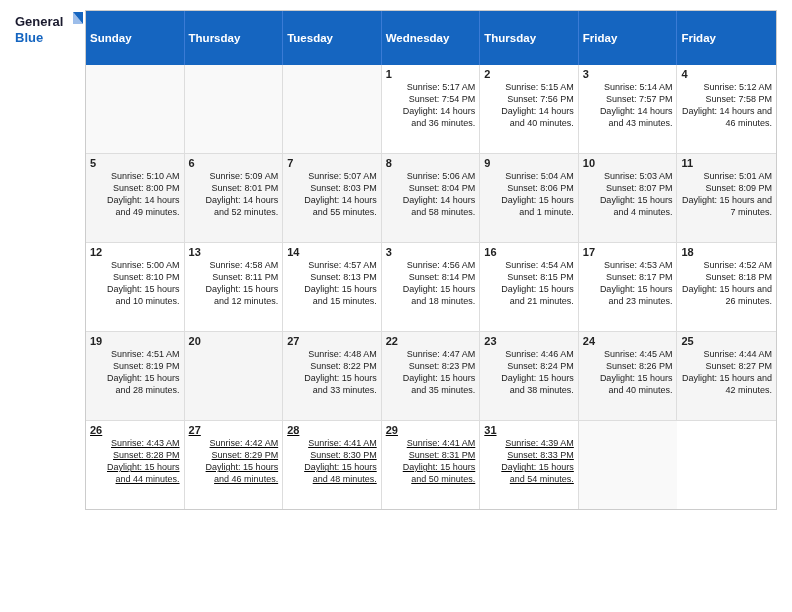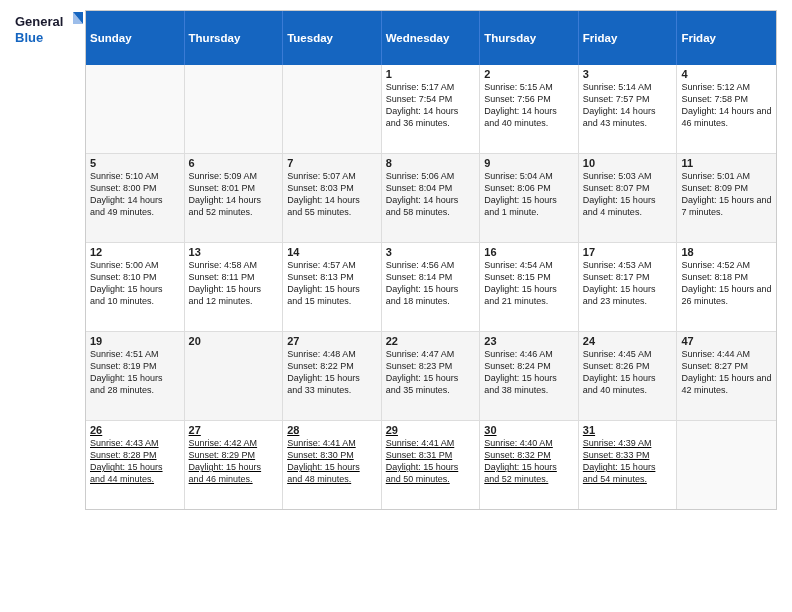--- a/index.html
+++ b/index.html
@@ -87,20 +87,21 @@
     .day-num {
       font-size: 11px;
       font-weight: bold;
       margin-bottom: 1px;
       display: block;
     }
     .cell-text {
       font-size: 9px;
       line-height: 1.35;
       color: #222;
+      text-align: right;
     }
   </style>
 </head>
 <body>
 
 <div class="page">
   <div class="header">
     <div class="logo">
   <svg width="70" height="38" viewBox="0 0 70 38" xmlns="http://www.w3.org/2000/svg">
     <text x="0" y="16" font-size="13" font-weight="bold" fill="#1a1a2e" font-family="Arial">General</text>
@@ -225,44 +226,40 @@
           </div>
           <div class="cal-cell alt-bg">
             <span class="day-num">23</span>
             <div class="cell-text">Sunrise: 4:46 AM<br>Sunset: 8:24 PM<br>Daylight: 15 hours and 38 minutes.</div>
           </div>
           <div class="cal-cell alt-bg">
             <span class="day-num">24</span>
             <div class="cell-text">Sunrise: 4:45 AM<br>Sunset: 8:26 PM<br>Daylight: 15 hours and 40 minutes.</div>
           </div>
           <div class="cal-cell alt-bg">
-            <span class="day-num">47</span>
+            <span class="day-num">25</span>
             <div class="cell-text">Sunrise: 4:44 AM<br>Sunset: 8:27 PM<br>Daylight: 15 hours and 42 minutes.</div>
           </div>
         </div>
         <div class="cal-row">
           <div class="cal-cell">
             <span class="day-num">26</span>
             <div class="cell-text">Sunrise: 4:43 AM<br>Sunset: 8:28 PM<br>Daylight: 15 hours and 44 minutes.</div>
           </div>
           <div class="cal-cell">
             <span class="day-num">27</span>
             <div class="cell-text">Sunrise: 4:42 AM<br>Sunset: 8:29 PM<br>Daylight: 15 hours and 46 minutes.</div>
           </div>
           <div class="cal-cell">
             <span class="day-num">28</span>
             <div class="cell-text">Sunrise: 4:41 AM<br>Sunset: 8:30 PM<br>Daylight: 15 hours and 48 minutes.</div>
           </div>
           <div class="cal-cell">
             <span class="day-num">29</span>
             <div class="cell-text">Sunrise: 4:41 AM<br>Sunset: 8:31 PM<br>Daylight: 15 hours and 50 minutes.</div>
-          </div>
-          <div class="cal-cell">
-            <span class="day-num">30</span>
-            <div class="cell-text">Sunrise: 4:40 AM<br>Sunset: 8:32 PM<br>Daylight: 15 hours and 52 minutes.</div>
           </div>
           <div class="cal-cell">
             <span class="day-num">31</span>
             <div class="cell-text">Sunrise: 4:39 AM<br>Sunset: 8:33 PM<br>Daylight: 15 hours and 54 minutes.</div>
           </div>
           <div class="cal-cell empty"></div>
         </div>
       </div>
   </div>
 </div>

